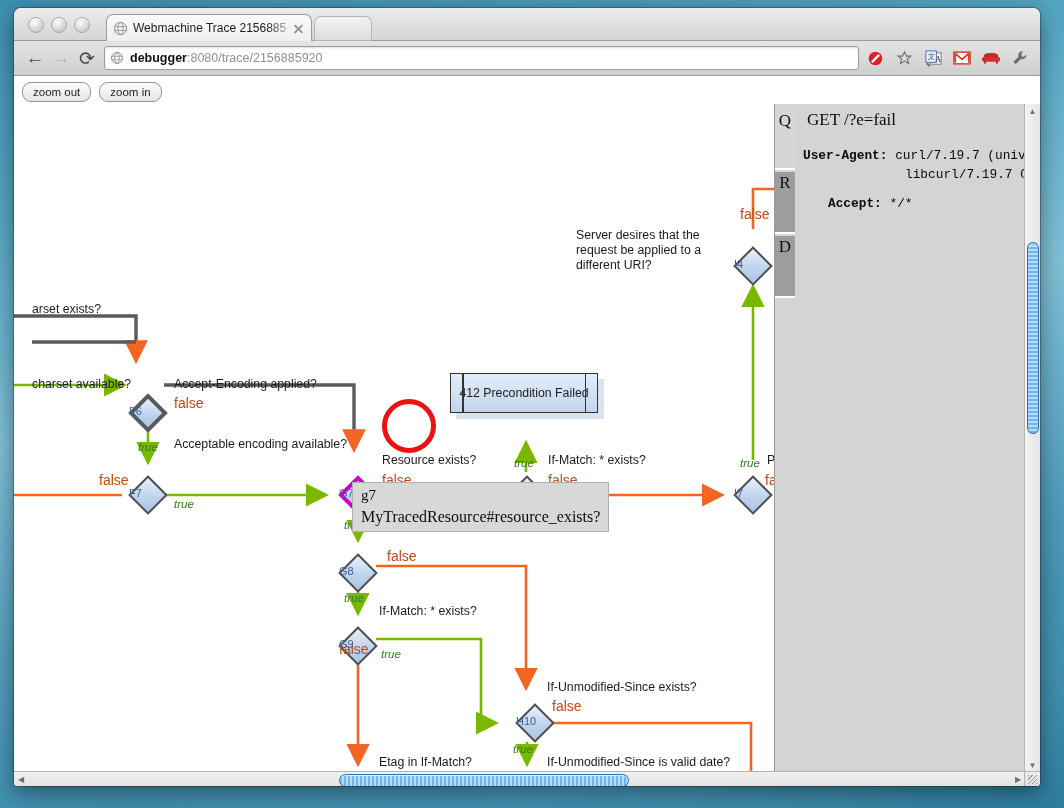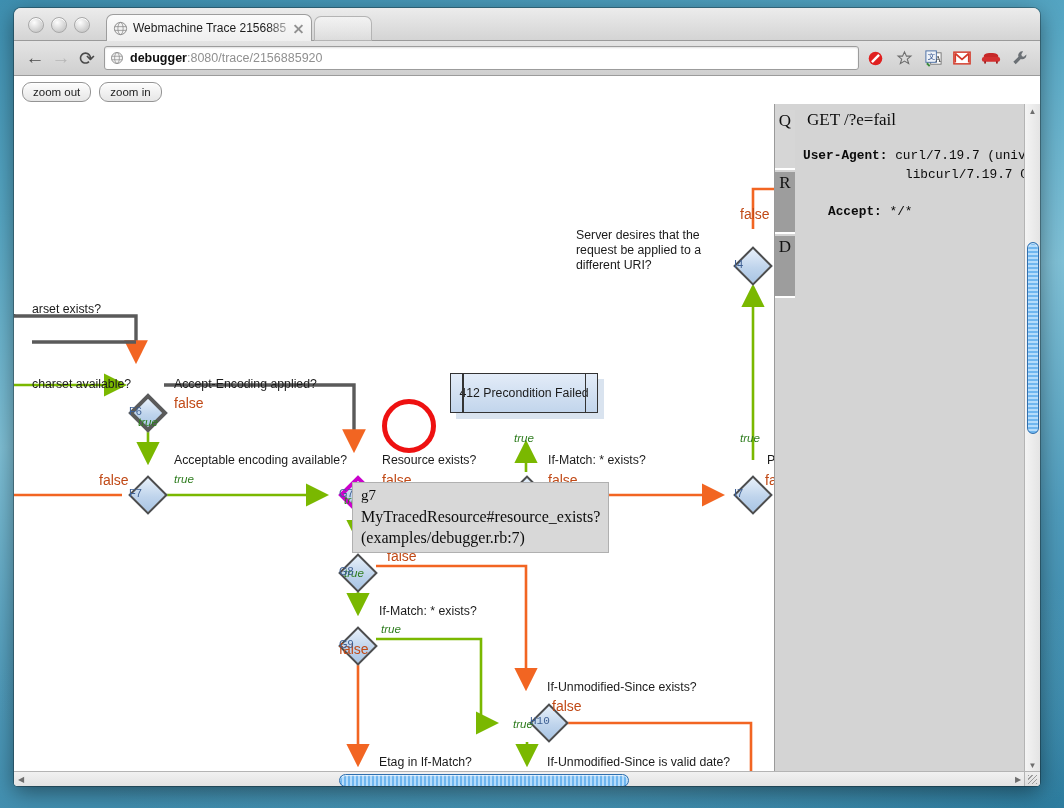--- a/index.html
+++ b/index.html
@@ -72,21 +72,21 @@
     background:linear-gradient(#fdfdfd,#e6e6e6);font-size:11.5px;color:#232323;
     display:flex;align-items:center;box-shadow:0 1px 0 rgba(255,255,255,.9) inset;}
 
   
   .canvas{position:absolute;left:0;top:28px;width:760px;height:668px;
     background:#fff;overflow:hidden;}
   .canvas svg{position:absolute;left:0;top:0;}
 
   .dlabel{position:absolute;font-size:12.3px;color:#1b1b1b;white-space:nowrap;}
   .dlabel.multi{white-space:normal;width:170px;line-height:15px;}
-  .etrue{position:absolute;font-size:11.6px;font-style:italic;color:#2f7d1f;white-space:nowrap;}
+  .etrue{position:absolute;font-size:11.6px;font-style:italic;color:#2f7d1f;white-space:nowrap;margin-top:25px;}
   .efalse{position:absolute;font-size:14px;color:#c14a17;white-space:nowrap;}
 
   .node{position:absolute;width:38px;height:38px;}
   .node .shadow{position:absolute;left:5px;top:5px;width:28px;height:28px;
     transform:rotate(45deg);background:#c9d8ea;opacity:.85;}
   .node .body{position:absolute;left:5px;top:5px;width:28px;height:28px;
     transform:rotate(45deg);
     background:linear-gradient(135deg,#e7f0fa 0%,#bfd4ec 55%,#a9c5e4 100%);
     border:2px solid #4d4d4d;box-sizing:border-box;}
   .node.thick .body{border:4px solid #5a5a5a;}
@@ -325,21 +325,21 @@
         <div class="shadow"></div>
         <div class="body"></div>
         <div class="tag">G9</div>
       </div>
 
       <div class="node" style="left:494px;top:372px;">
         <div class="shadow"></div>
         <div class="body"></div>
         <div class="tag">H7</div>
       </div>
-      <div class="node" style="left:516px;top:600px;font-family:Liberation Mono, monospace;">
+      <div class="node" style="left:502px;top:600px;">
         <div class="shadow"></div>
         <div class="body"></div>
         <div class="tag">H10</div>
       </div>
 
       <div class="node" style="left:720px;top:143px;">
         <div class="shadow"></div>
         <div class="body"></div>
         <div class="tag">I4</div>
       </div>
@@ -354,21 +354,21 @@
         <div class="body">
           <span>412 Precondition Failed</span>
         </div>
       </div>
 
       <div class="breakpoint" style="left:368px;top:295px;"></div>
 
       <div class="dlabel" style="left:18px;top:198px;">arset exists?</div>
       <div class="dlabel" style="left:18px;top:273px;">charset available?</div>
       <div class="dlabel" style="left:160px;top:273px;">Accept-Encoding applied?</div>
-      <div class="dlabel" style="left:160px;top:349px;">Acceptable encoding available?</div>
+      <div class="dlabel" style="left:160px;top:333px;">Acceptable encoding available?</div>
       <div class="dlabel" style="left:368px;top:349px;">Resource exists?</div>
       <div class="dlabel" style="left:534px;top:349px;">If-Match: * exists?</div>
       <div class="dlabel" style="left:365px;top:500px;">If-Match: * exists?</div>
       <div class="dlabel" style="left:365px;top:651px;">Etag in If-Match?</div>
       <div class="dlabel" style="left:533px;top:576px;text-align:right;">If-Unmodified-Since exists?</div>
       <div class="dlabel" style="left:533px;top:651px;">If-Unmodified-Since is valid date?</div>
 
       <div class="dlabel" style="left:753px;top:349px;">PU</div>
 
       <div class="dlabel multi" style="left:562px;top:124px;width:165px;">Server desires that the request be applied to a different URI?</div>
@@ -389,35 +389,34 @@
       <div class="efalse" style="left:538px;top:594px;">false</div>
       <div class="etrue" style="left:499px;top:613px;">true</div>
 
       <div class="efalse" style="left:726px;top:102px;">false</div>
       <div class="etrue" style="left:726px;top:327px;">true</div>
       <div class="efalse" style="left:751px;top:368px;">fal</div>
 
       <div class="tooltip" style="left:338px;top:378px;">
         <div class="t1">g7</div>
         <div>MyTracedResource#resource_exists?</div>
-        <div>(examples/debugger.rb:7)</div>
       </div>
     </div>
 
     <div class="rpanel">
       <div class="vtabs">
         <div class="vtab on" style="top:6px;height:60px;line-height:22px;">Q</div>
         <div class="vtab off" style="top:68px;height:62px;line-height:22px;">R</div>
         <div class="vtab off" style="top:132px;height:62px;line-height:22px;">D</div>
       </div>
       <div class="rcontent">
         <div class="req-line">GET /?e=fail</div>
         <div class="hdr"><span class="k">User-Agent:</span> <span>curl/7.19.7 (univer</span></div>
         <div class="hdr" style="padding-left:102px;"><span>libcurl/7.19.7 Open</span></div>
-        <div class="hdr" style="margin-top:18px;padding-left:25px;"><span class="k">Accept:</span> <span>*/*</span></div>
+        <div class="hdr" style="margin-top:10px;padding-left:25px;"><span class="k">Accept:</span> <span>*/*</span></div>
       </div>
     </div>
 
     <div class="sb-v">
       <div class="arrow" style="left:0;top:0;width:15px;height:14px;">▲</div>
       <div class="thumb v" style="top:138px;height:190px;"></div>
       <div class="arrow" style="left:0;bottom:0;width:15px;height:14px;">▼</div>
     </div>
 
     <div class="sb-h">

